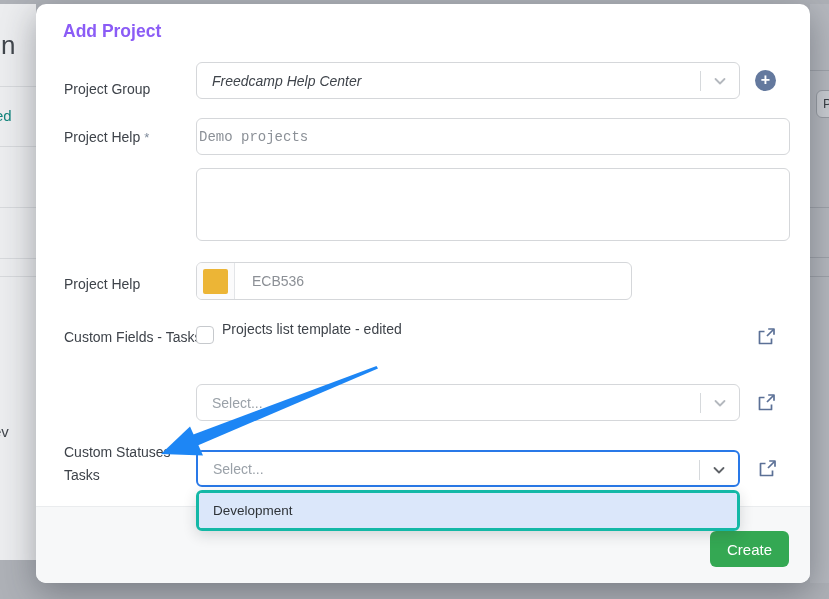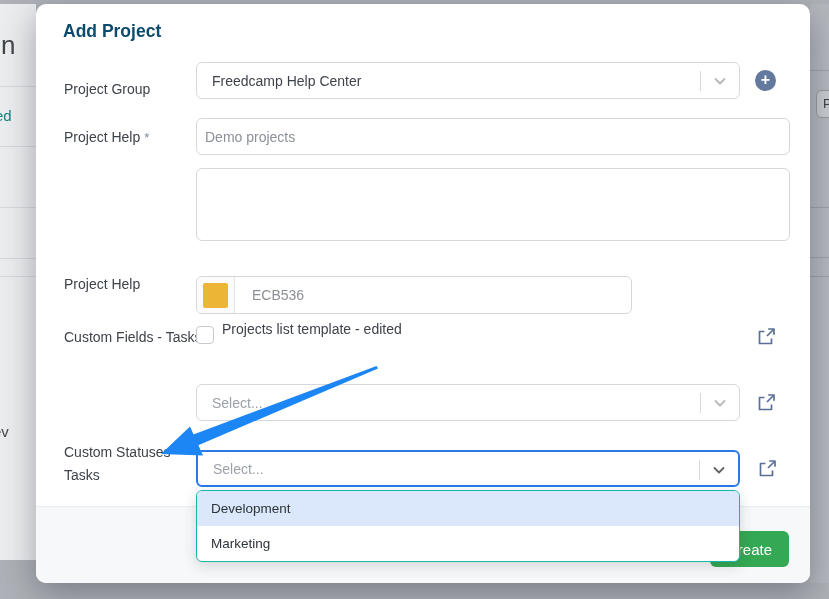--- a/index.html
+++ b/index.html
@@ -33,43 +33,43 @@
 
   
   .modal {
     position:absolute; left:36px; top:4px; width:774px; height:579px;
     background:#ffffff; border-radius:10px;
     box-shadow:0 10px 34px rgba(35,40,50,.38);
     z-index:1;
   }
   .modal-title {
     position:absolute; left:27px; top:17px;
-    font-size:17.5px; font-weight:bold; color:#0c4a6e;
+    font-size:17.5px; font-weight:bold; color:#8b5cf6;
   }
   .field-label {
     position:absolute; left:28px; font-size:14px; color:#3e434a; line-height:23px;
   }
   .req-mark { color:#7e8a9a; margin-left:4px; font-size:13px; }
   .box-border { border:1px solid #d5d7da; border-radius:6px; }
 
   .select {
     width:544px; height:37px; display:flex; align-items:center;
     padding:0 48px 0 15px; cursor:pointer; position:absolute; left:160px;
   }
-  .select .value { font-size:14px; color:#3f444b; }
+  .select .value { font-size:14px; color:#3f444b;font-style:italic; }
   .select .placeholder { font-size:14px; color:#9aa1a8; }
   .select .sep { position:absolute; right:38px; top:8px; width:1px; height:20px; background:#d6d9dc; }
   .select .chev { position:absolute; right:11px; top:10px; }
   .select-focused { border:2px solid #2979e8; border-radius:6px; }
 
   .text-input {
     position:absolute; left:160px; width:594px; height:37px;
     border:1px solid #d5d7da; border-radius:6px; background:#fff;
-    font-family:Liberation Sans, sans-serif; font-size:14px;
-    color:#8b9097; padding:0 8px; outline:none;
+    font-family:Liberation Mono, monospace; font-size:14px;
+    color:#8b9097; padding:0 2px; outline:none;
   }
   .textarea {
     position:absolute; left:160px; width:594px; height:73px;
     border:1px solid #d5d7da; border-radius:6px; background:#fff;
     font-family:"Liberation Sans", sans-serif; font-size:14px; color:#3f444b;
     padding:8px 14px; resize:none; outline:none;
   }
 
   .color-ctl {
     position:absolute; left:160px; width:436px; height:38px;
@@ -108,21 +108,21 @@
   }
   .create-btn {
     position:absolute; right:21px; top:24px; width:79px; height:36px;
     border:none; border-radius:6px; background:#34a853; color:#fff;
     font-family:"Liberation Sans", sans-serif; font-size:15px; cursor:pointer;
   }
 
   
   .dropdown-panel {
     position:absolute; left:160px; top:486px; width:544px;
-    background:#fff; border:1px solid #14b8a6; border-radius:6px;
+    background:#fff; border:3px solid #14b8a6; border-radius:6px;
     box-shadow:0 4px 14px rgba(30,35,45,.16); overflow:hidden; z-index:6;
   }
   .dropdown-option {
     height:35px; line-height:35px; padding-left:14px;
     font-size:13.5px; color:#2e3338; cursor:pointer;
   }
   .dropdown-option.highlighted { background:#dbe7fa; }
 
   
   .arrow-overlay {
@@ -171,21 +171,21 @@
   </div>
 
   <div class="field-label" style="top:122px">
     <span>Project Help</span><span class="req-mark">*</span>
   </div>
   <input class="text-input" style="top: 114px;" type="text" value="Demo projects">
 
   <textarea class="textarea" style="top: 164px;"></textarea>
 
   <div class="field-label" style="top:269px">Project Help</div>
-  <div class="color-ctl" style="top:272px">
+  <div class="color-ctl" style="top:258px">
     <div class="swatch-cell">
       <div class="swatch" style="background: rgb(236, 181, 54);"></div>
     </div>
     <span class="color-value">ECB536</span>
   </div>
 
   <div class="field-label" style="top:322px; width:160px">Custom Fields - Tasks</div>
   <div class="checkbox" style="top:322px"></div>
   <div class="checkbox-label" style="top:317px">Projects list template - edited</div>
   <div class="ext-link" style="left:720px; top:323px">
@@ -230,20 +230,19 @@
         <path d="M12.2 2h5.8v5.8" fill="none" stroke="#5b7096" stroke-width="1.7" stroke-linejoin="round"></path>
       </svg>
   </div>
 
   <div class="modal-footer">
     <button class="create-btn" style="background: rgb(52, 168, 83);">Create</button>
   </div>
 
   <div class="dropdown-panel">
     <div class="dropdown-option highlighted" style="background: rgb(219, 231, 250);">Development</div>
-    <div class="dropdown-option">Marketing</div>
   </div>
 </div>
 
 <svg class="arrow-overlay" viewBox="0 0 829 599">
   <polygon points="376.5,366 378,368.5 196.5,446 192,435" fill="#1d86f5" style="fill: rgb(29, 134, 245);"></polygon>
   <polygon points="161,454 190,426.5 203,455.5" fill="#1d86f5" style="fill: rgb(29, 134, 245);"></polygon>
 </svg>
 
 </body></html>

